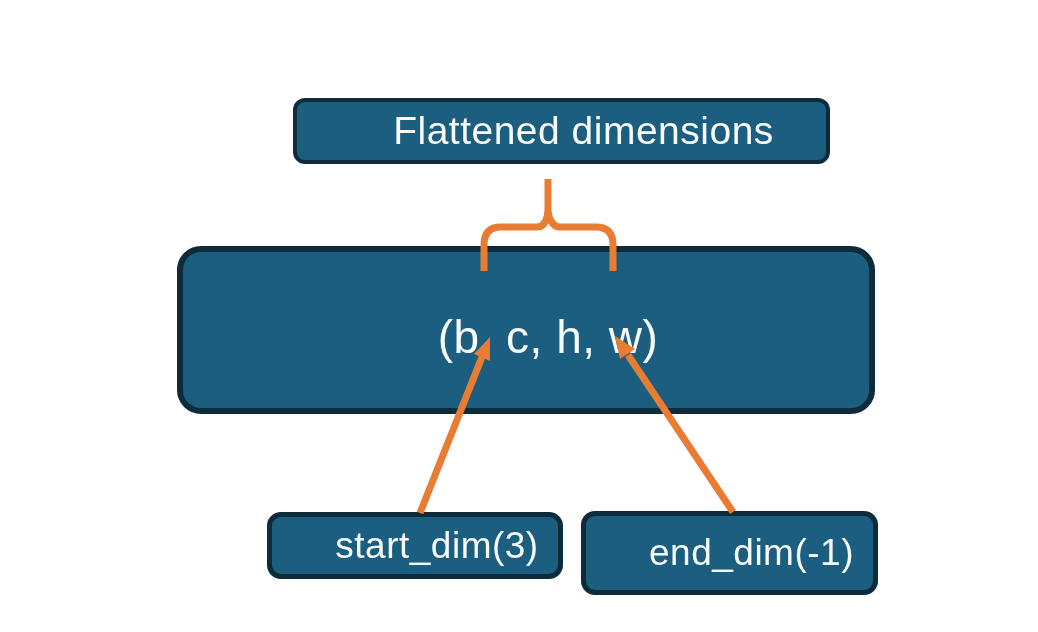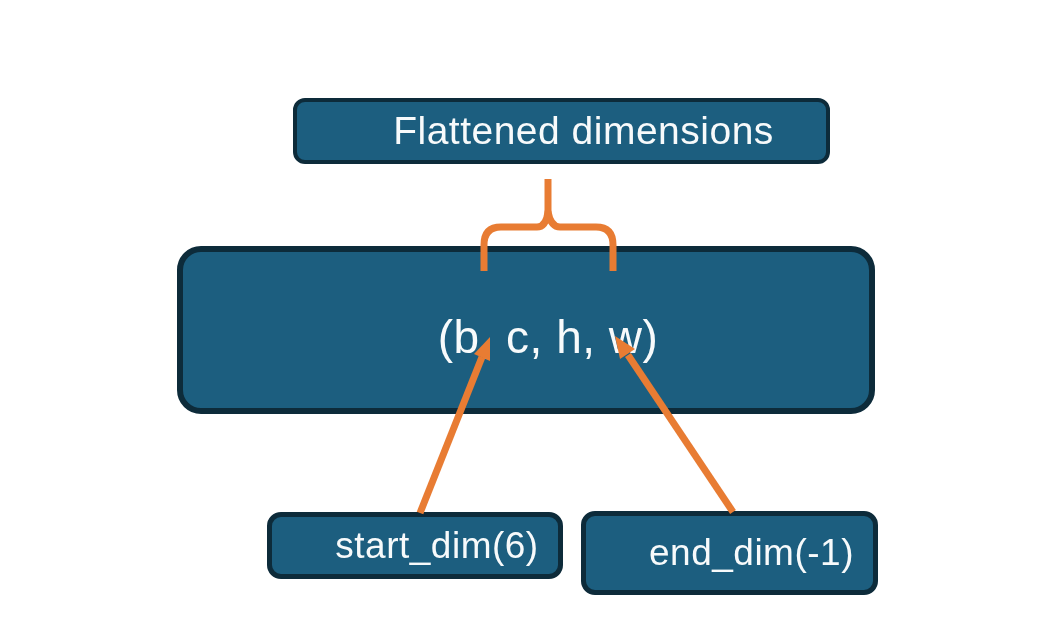--- a/index.html
+++ b/index.html
@@ -72,21 +72,21 @@
 
   <div class="node node-top">
     <span class="node-label">Flattened dimensions</span>
   </div>
 
   <div class="node node-main">
     <span class="node-label">(b, c, h, w)</span>
   </div>
 
   <div class="node node-start">
-    <span class="node-label">start_dim(6)</span>
+    <span class="node-label">start_dim(3)</span>
   </div>
 
   <div class="node node-end">
     <span class="node-label">end_dim(-1)</span>
   </div>
 
   <svg class="overlay" viewBox="0 0 1038 632">
 
     <path d="M548 179 L548 215" fill="none" stroke-width="7" stroke="#e87c33"></path>
 

